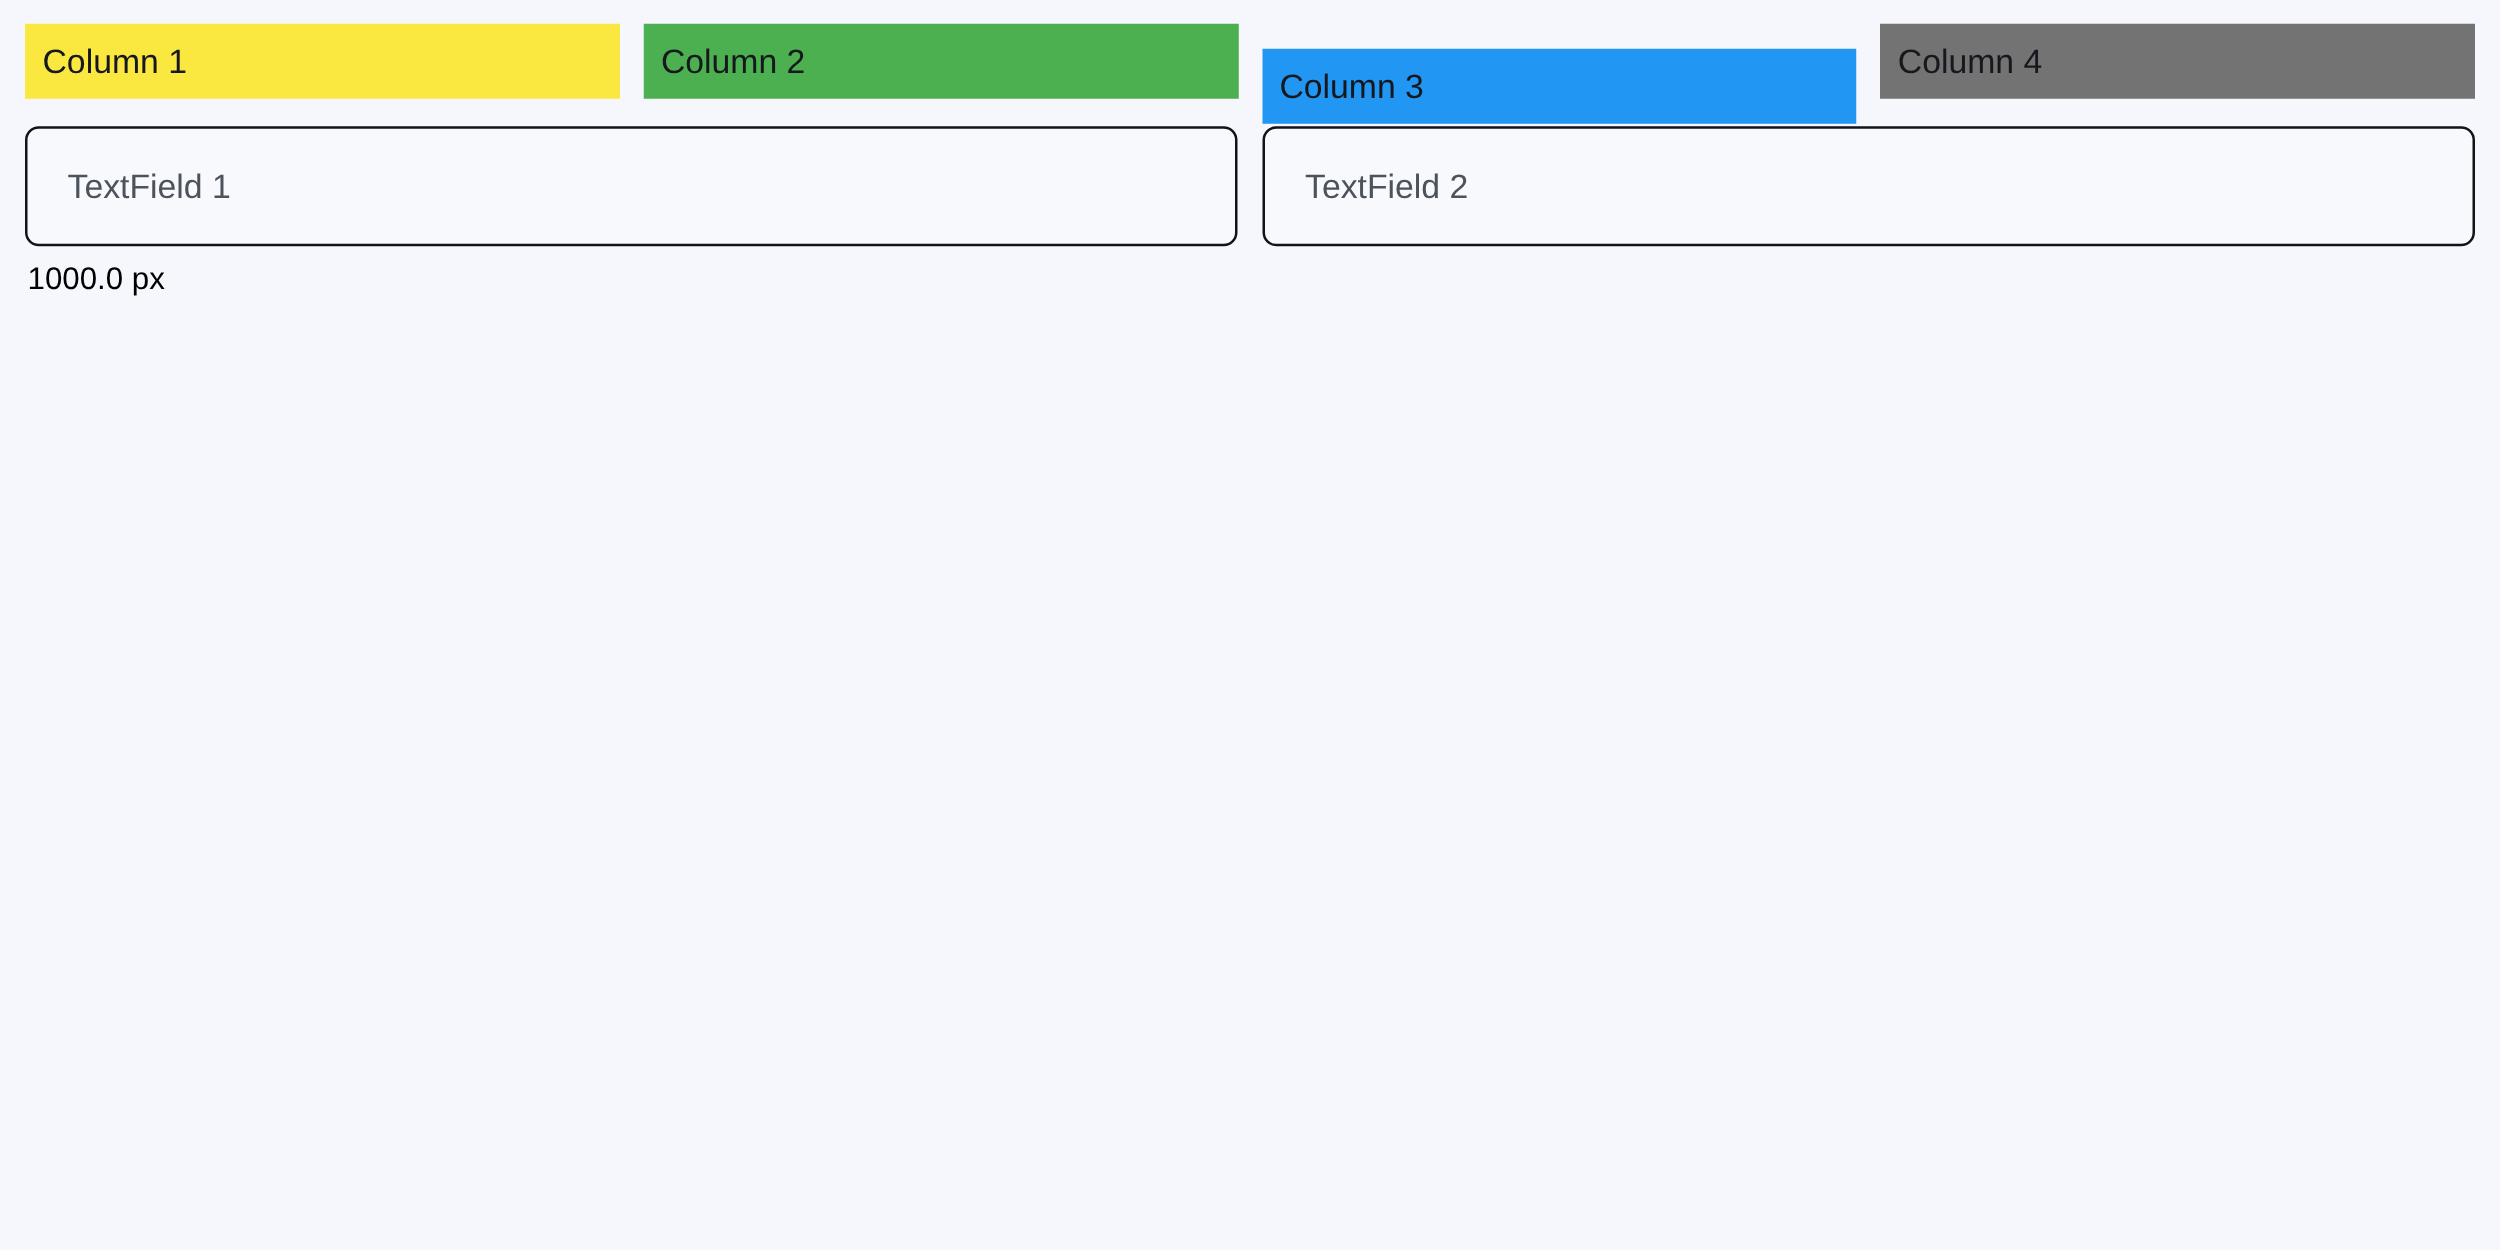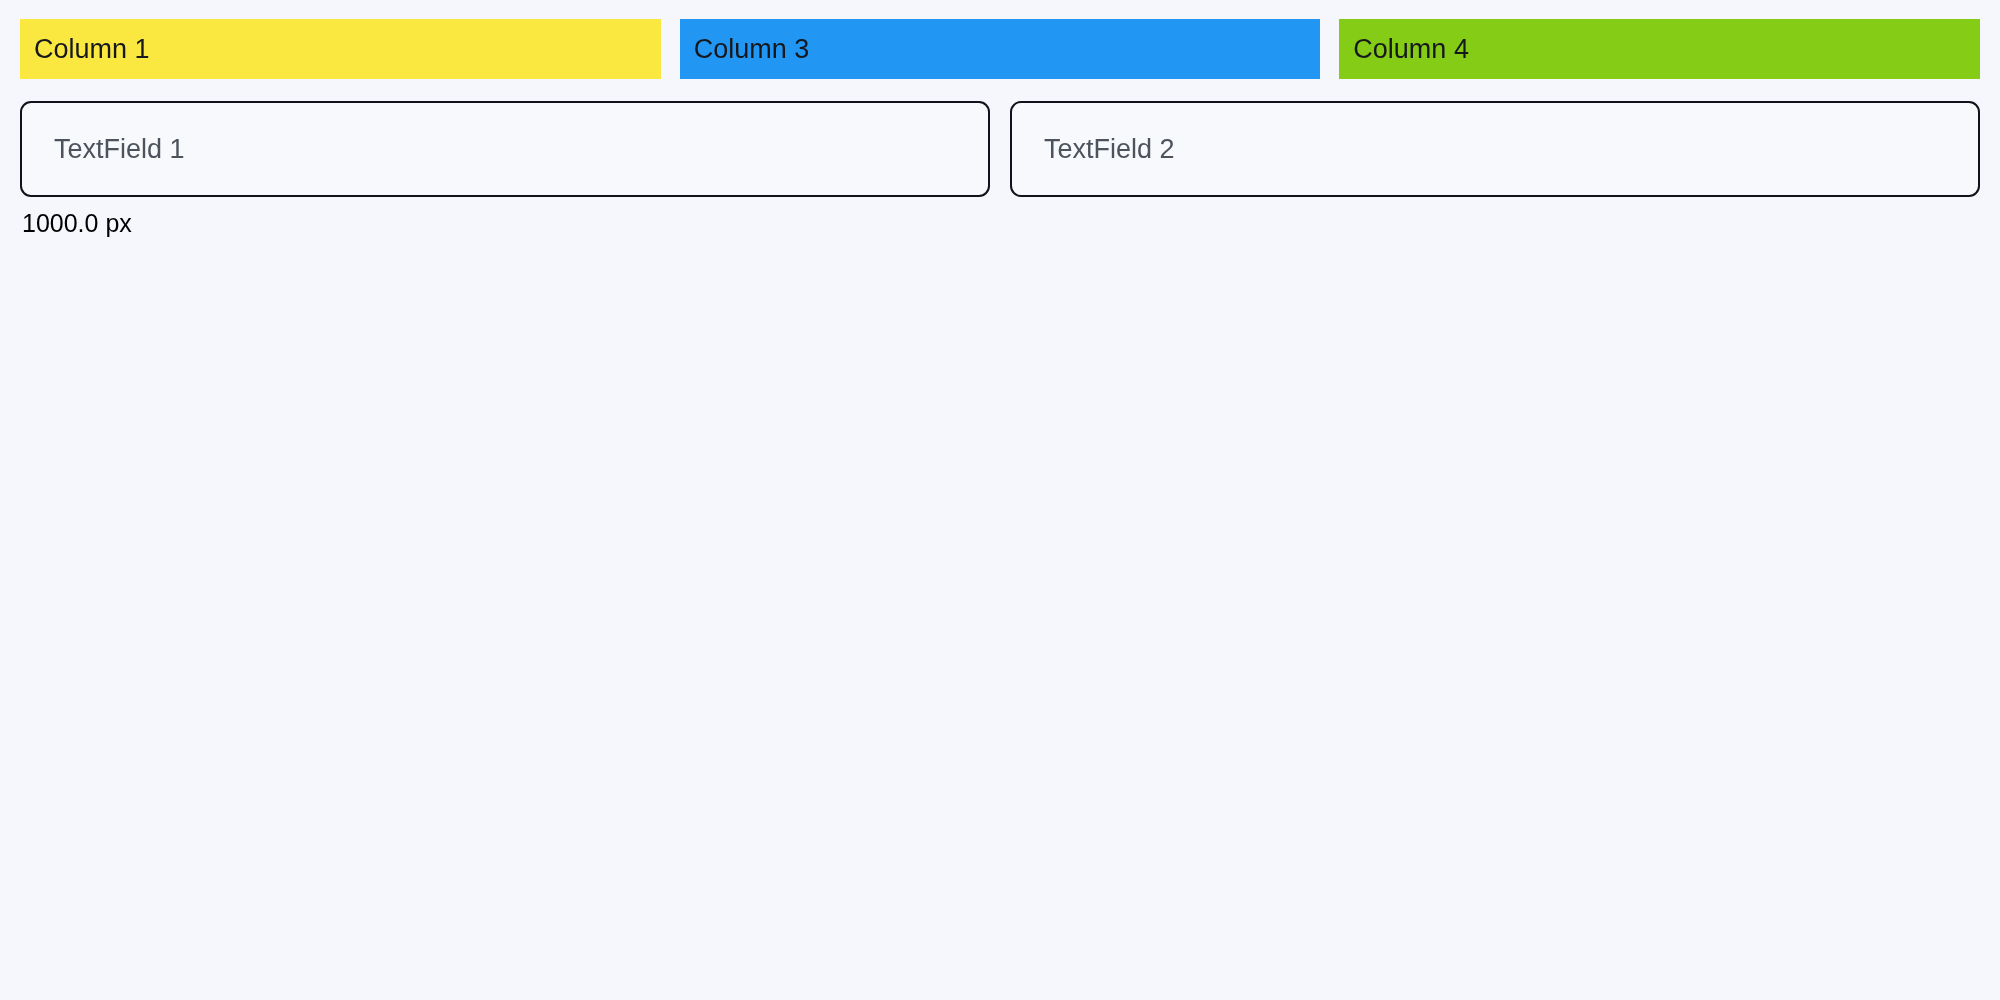--- a/index.html
+++ b/index.html
@@ -19,21 +19,21 @@
     height: 1000px;
     box-sizing: border-box;
     padding: 19px 20px 0 20px;
     background: #f6f7fc;
   }
 
   
   .column-row {
     display: flex;
     flex-direction: row;
-    align-items: flex-end;
+    align-items: flex-start;
     gap: 19px;
     height: 60px;
   }
   .column-cell {
     flex: 1 1 0;
     display: flex;
     align-items: center;
     padding-left: 14px;
     box-sizing: border-box;
     height: 60px;
@@ -96,26 +96,29 @@
 <body>
 
 <div class="page">
 
   <div class="column-row">
 
     <div class="column-cell" style="background:#fae73f;">
       <span class="column-cell-label">Column 1</span>
     </div>
 
+    <div class="column-cell" style="background:#4caf50;">
+      <span class="column-cell-label">Column 2</span>
+    </div>
 
     <div class="column-cell" style="background:#2196f3;margin-top:20px;">
       <span class="column-cell-label">Column 3</span>
     </div>
 
-    <div class="column-cell" style="background:#84cc16;">
+    <div class="column-cell" style="background:#737373;">
       <span class="column-cell-label">Column 4</span>
     </div>
 
   </div>
 
   <div class="textfield-row">
 
     <div class="textfield">
       <span class="textfield-placeholder">TextField 1</span>
     </div>

